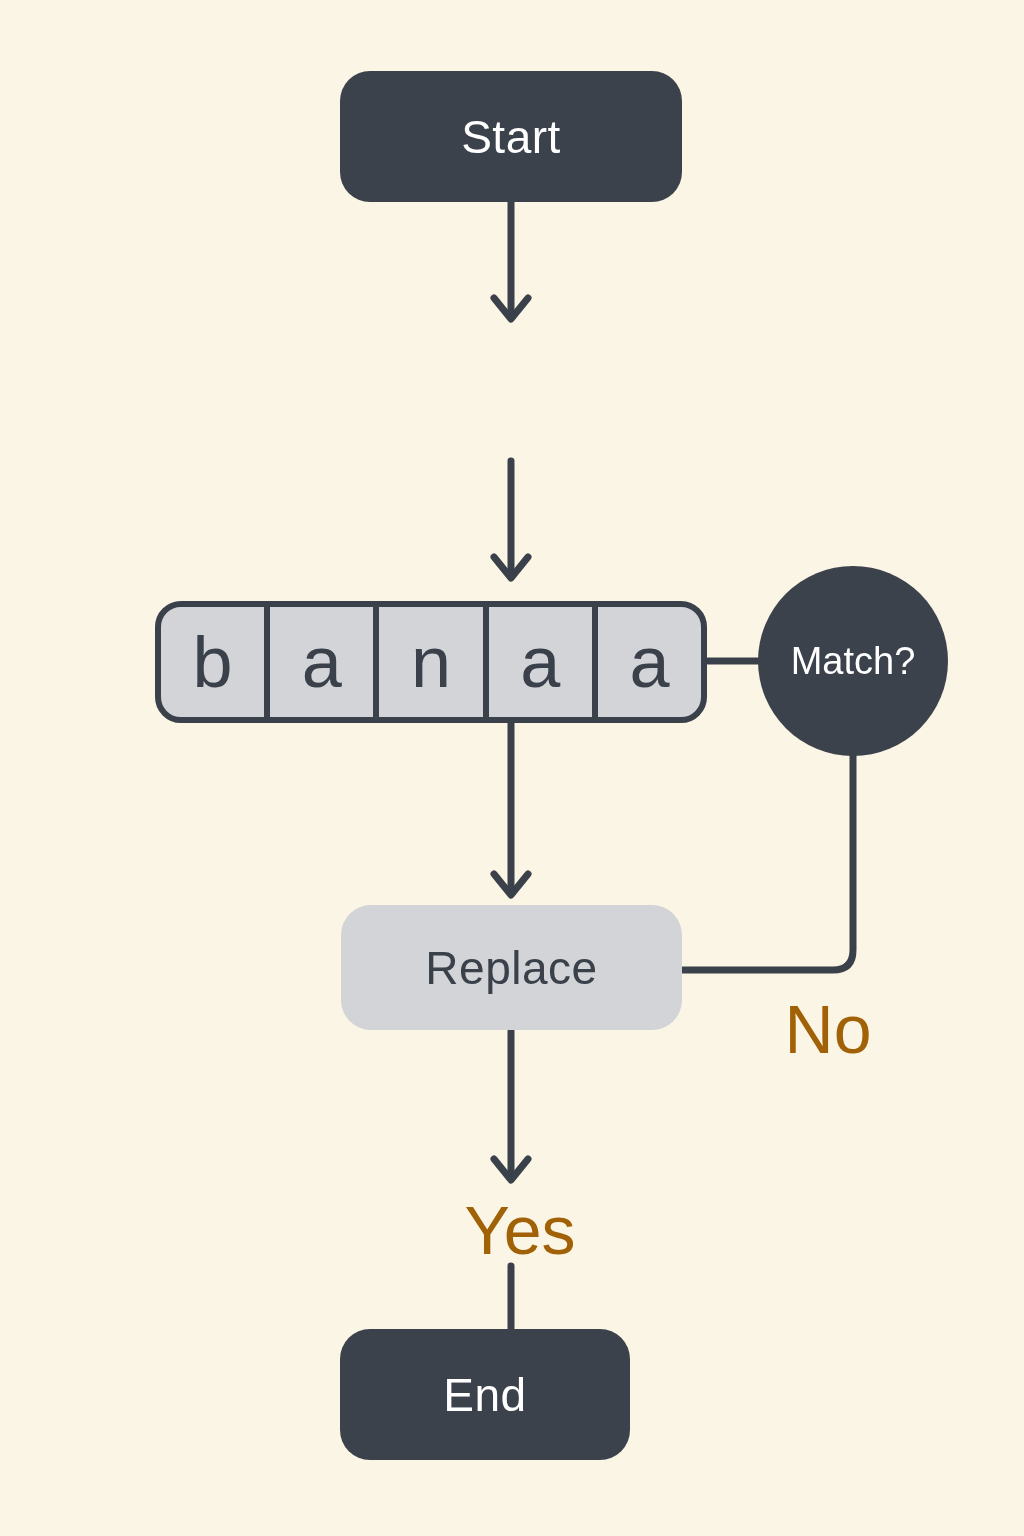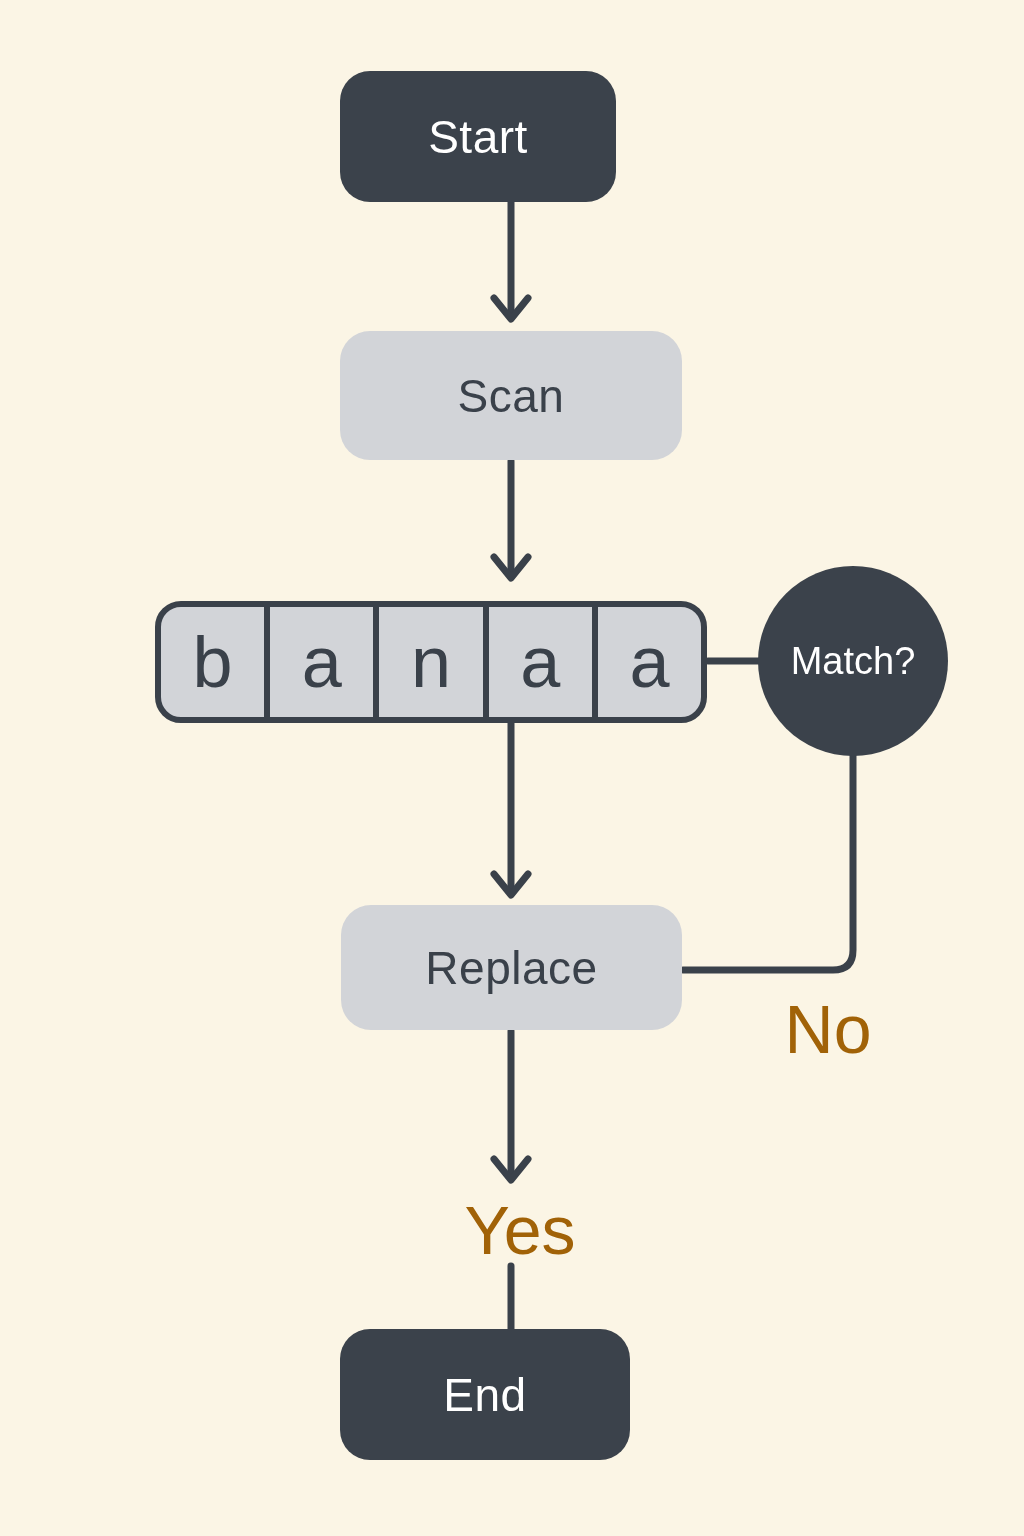--- a/index.html
+++ b/index.html
@@ -39,21 +39,21 @@
   }
   .light {
     background: #d2d4d8;
     color: #3a414a;
   }
   .node-label {
     font-size: 46px;
     font-weight: 500;
     letter-spacing: 0.5px;
   }
-  #start   { left: 340px; top: 71px;   width: 276px; height: 131px; }
+  #start   { left: 340px; top: 71px;   width: 342px; height: 131px; }
   #scan    { left: 340px; top: 331px;  width: 342px; height: 129px; }
   #replace { left: 341px; top: 905px;  width: 341px; height: 125px; }
   #end     { left: 340px; top: 1329px; width: 290px; height: 131px; }
   #match {
     left: 758px; top: 566px;
     width: 190px; height: 190px;
     border-radius: 50%;
     text-align: right;
   }
   #match .node-label { font-size: 38px; letter-spacing: 0; }
@@ -112,23 +112,20 @@
     <path d="M511 1031 L511 1178"></path>
     <path d="M494 1159 L511 1180 L528 1159"></path>
 
     <path d="M511 1266 L511 1332"></path>
   </svg>
 
   <div class="node box dark" id="start">
     <span class="node-label">Start</span>
   </div>
 
-  <div class="node box light" id="scan">
-    <span class="node-label">Scan</span>
-  </div>
 
   <div class="tape">
     <div class="cell">
       <span>b</span>
     </div>
     <div class="cell">
       <span>a</span>
     </div>
     <div class="cell">
       <span>n</span>

